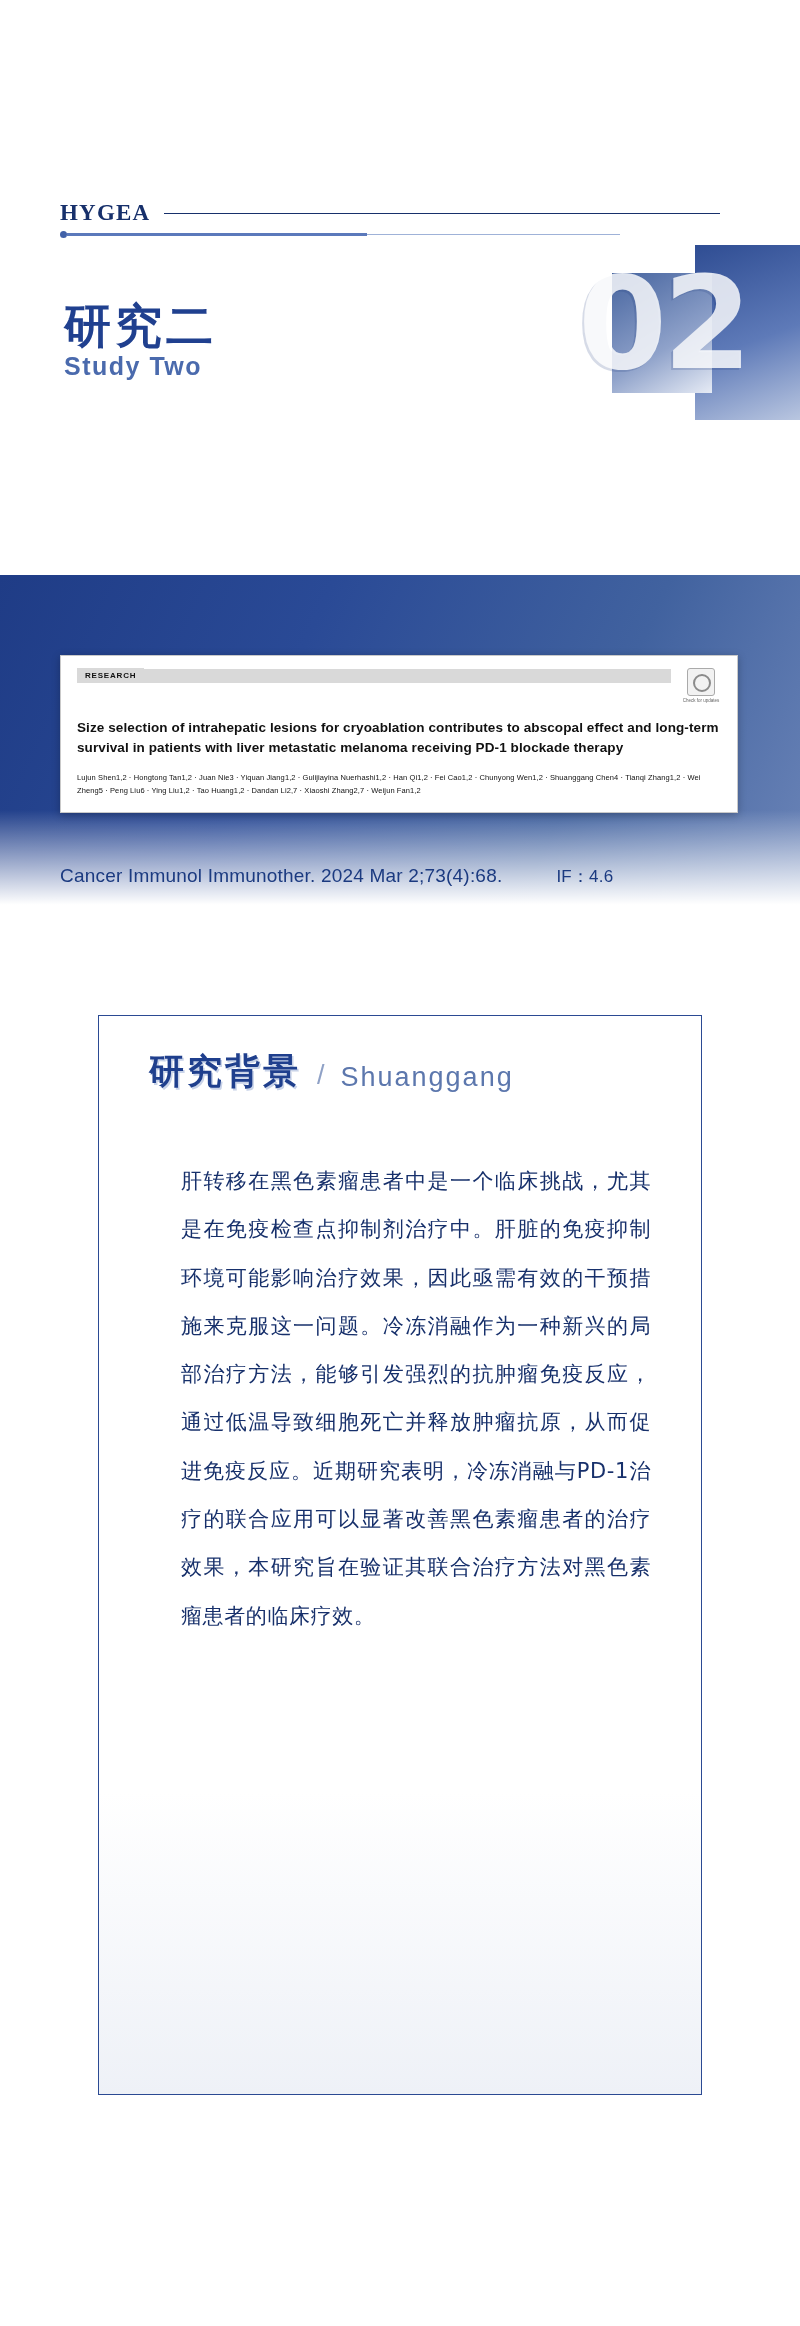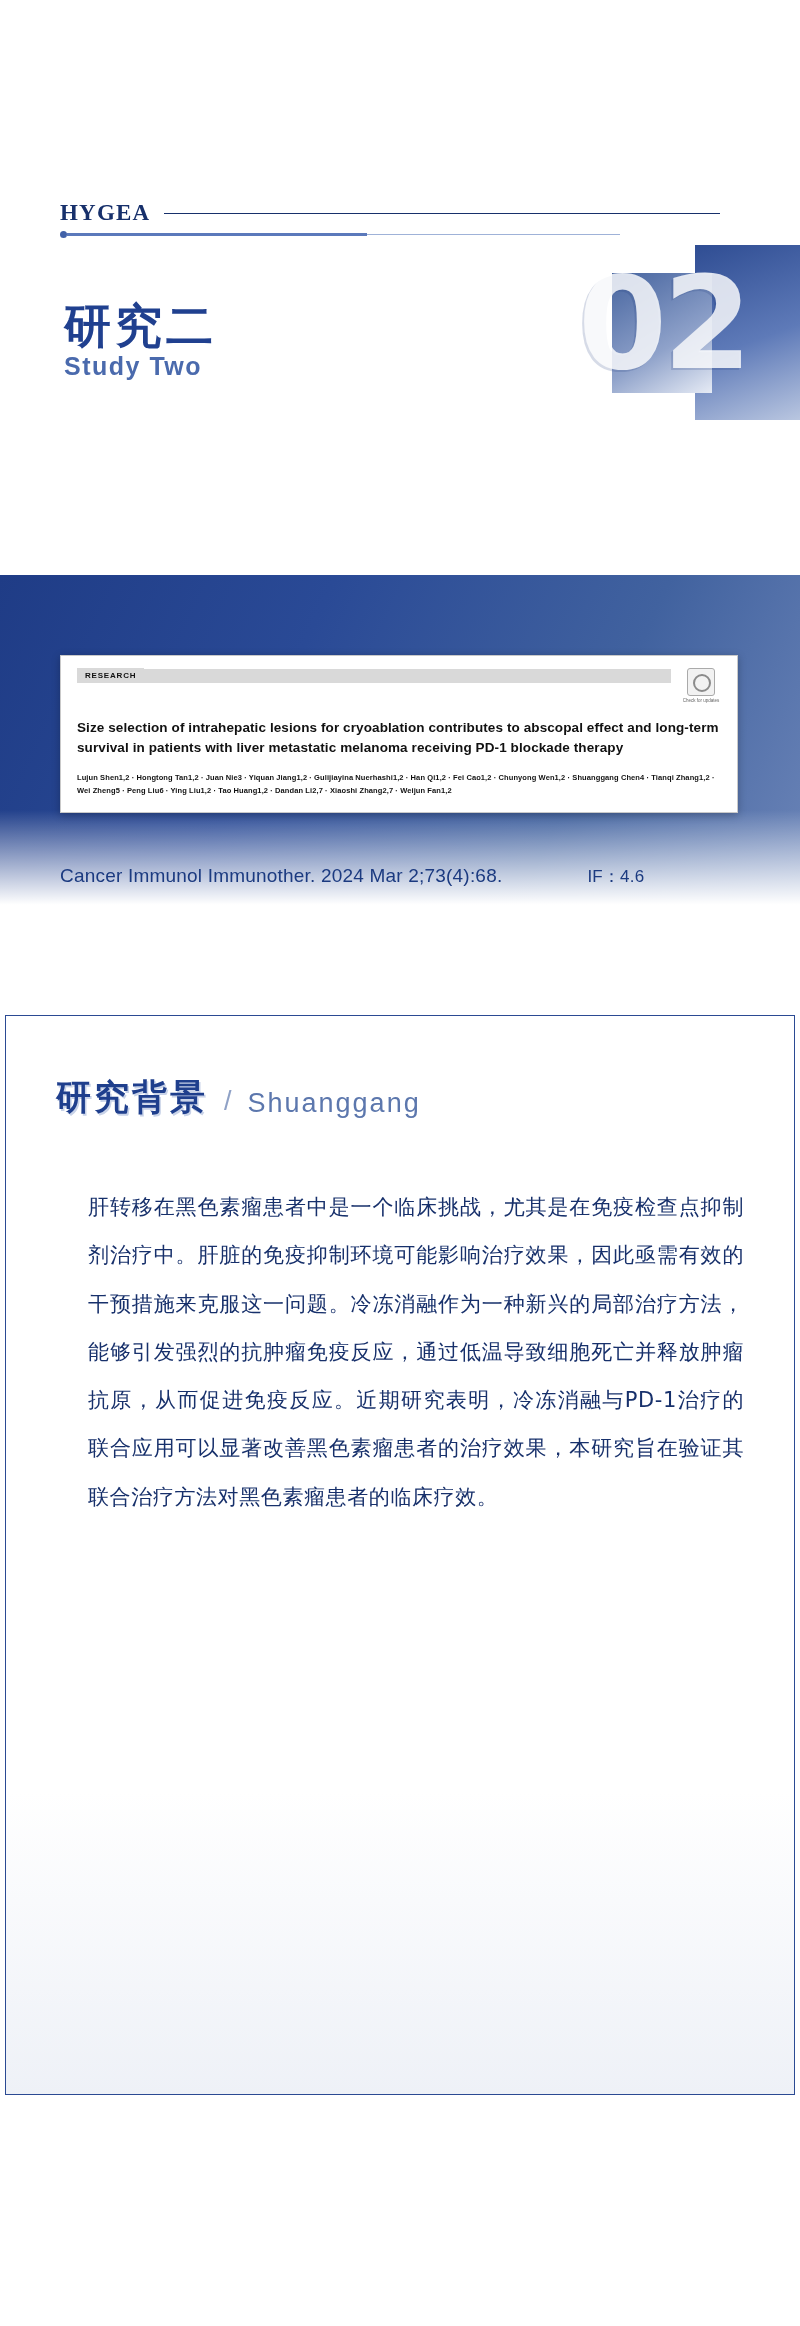--- a/index.html
+++ b/index.html
@@ -242,61 +242,61 @@
     font-size: 13.5px;
     line-height: 1.5;
     color: #111111;
     letter-spacing: 0.1px;
   }
   .paper-authors {
     margin-top: 14px;
     font-size: 7.5px;
     line-height: 1.7;
     color: #111111;
-    font-weight: bold;
+    font-weight: normal;
     letter-spacing: 0.1px;
   }
 
   .journal-line {
     position: absolute;
     left: 0;
     right: 0;
     bottom: 32px;
     display: flex;
     align-items: baseline;
     z-index: 3;
     padding: 0 60px;
     box-sizing: border-box;
   }
   .journal-cite {
     font-size: 19px;
     color: #1b3a80;
     letter-spacing: 0.2px;
   }
   .journal-if {
-    margin-left: 85px;
+    margin-left: 54px;
     font-size: 17px;
     color: #1b3a80;
     letter-spacing: 0.2px;
   }
 
   
   .bg-section {
     position: relative;
     padding: 95px 0 60px 0;
   }
   .bg-card {
     position: relative;
     margin: 0 auto;
-    width: 790px;
+    width: 604px;
     min-height: 1080px;
     border: 1.5px solid #2b4a93;
     box-sizing: border-box;
     background: linear-gradient(to bottom, #ffffff 0%, #ffffff 72%, #eef1f7 100%);
-    padding: 58px 50px 60px 50px;
+    padding: 32px 50px 60px 50px;
   }
   .bg-head {
     display: flex;
     align-items: flex-end;
     margin-bottom: 62px;
   }
   .bg-head-cn {
     font-family: "DejaVu Sans", sans-serif;
     font-weight: bold;
     font-size: 35px;

